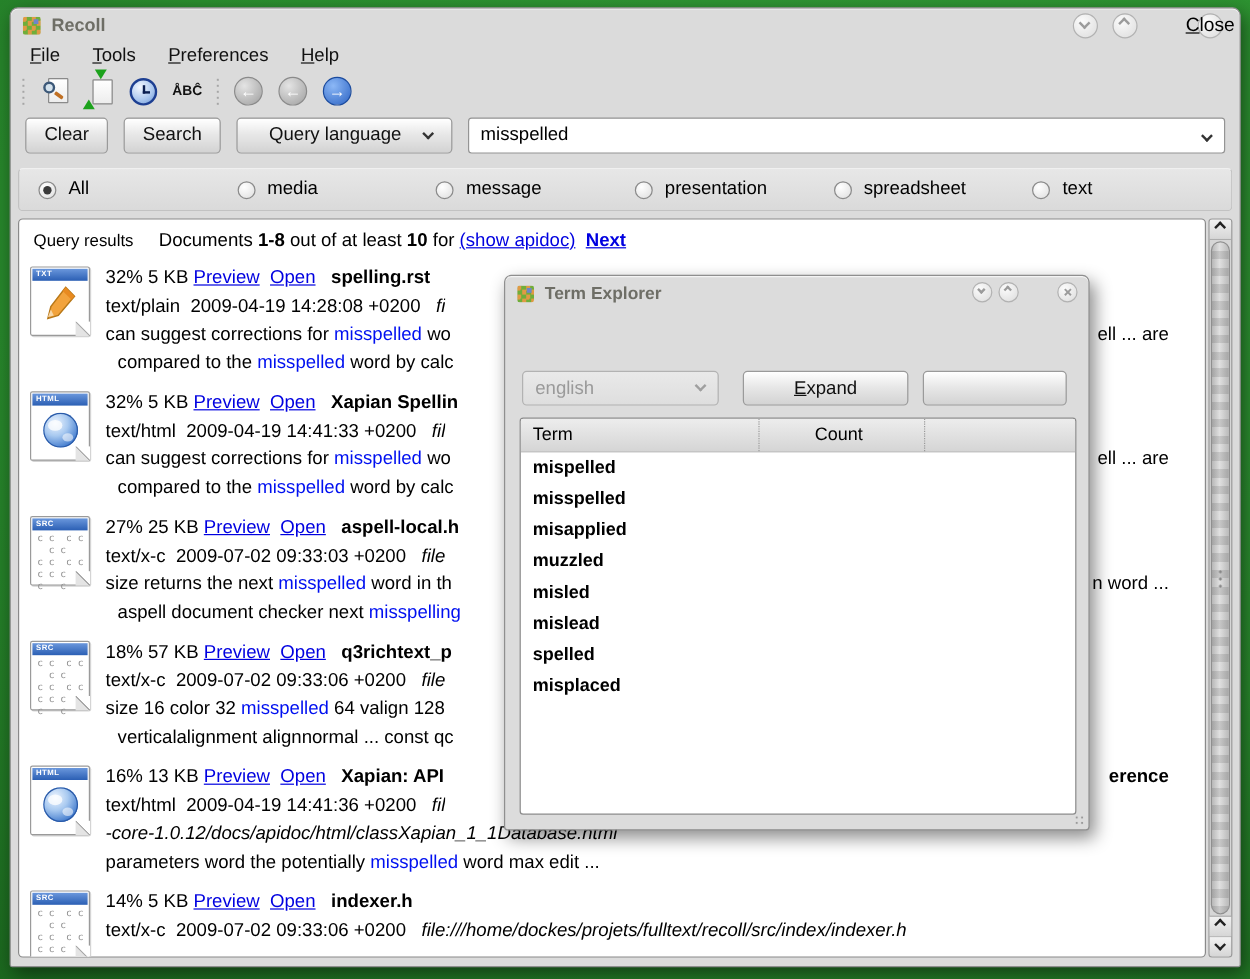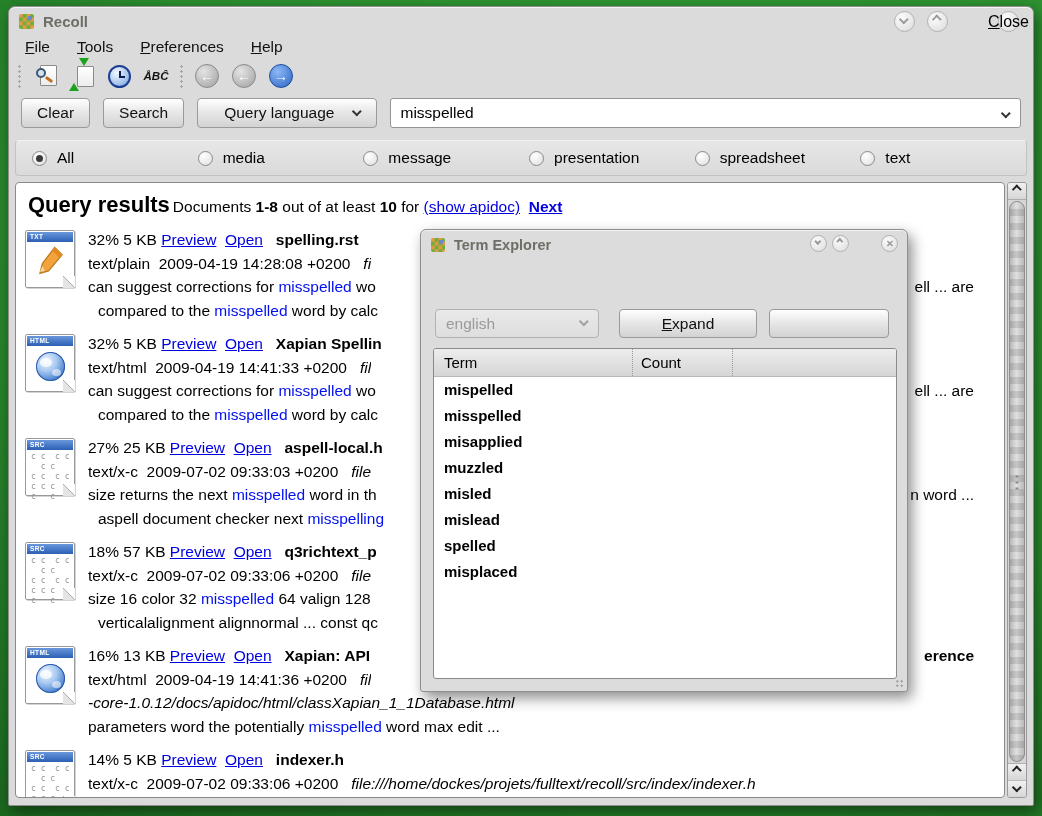--- a/index.html
+++ b/index.html
@@ -45,21 +45,21 @@
   .lens-handle{position:absolute;left:12px;top:15px;width:8px;height:3px;background:#c07024;transform:rotate(35deg);border-radius:1px;}
   .tri-up{width:0;height:0;border-left:5px solid transparent;border-right:5px solid transparent;border-bottom:8px solid #1ca21c;}
   .tri-down{width:0;height:0;border-left:5px solid transparent;border-right:5px solid transparent;border-top:8px solid #1ca21c;margin-top:2px;}
   .sort-arrows{position:absolute;left:0;top:3px;}
   .tbtn .doc-right{position:absolute;right:1px;top:3px;}
   .clock{width:23px;height:23px;border-radius:50%;border:2px solid #1d3f92;position:relative;
          background:radial-gradient(circle at 35% 30%, #f3f8ff, #a9c6ee 60%, #6a95d4);}
   .clock::before{content:'';position:absolute;left:9px;top:4px;width:2px;height:7px;background:#0a1e50;}
   .clock::after{content:'';position:absmolute;}
   .clock .hand{position:absolute;left:9px;top:9px;width:6px;height:2px;background:#0a1e50;}
-  .abc{font-size:11.5px;font-weight:bold;color:#111;letter-spacing:0;font-style:italic;}
+  .abc{font-size:11.5px;font-weight:bold;color:#111;letter-spacing:0;}
   .nav{width:24px;height:24px;border-radius:50%;display:flex;align-items:center;justify-content:center;
        color:#fff;font-size:14px;font-weight:bold;}
   .nav.disabled{background:radial-gradient(circle at 35% 30%, #e4e4e4, #9f9f9f);border:1px solid #8a8a8a;}
   .nav.active{background:radial-gradient(circle at 35% 30%, #8cb8f6, #2d64c4);border:1px solid #1b4b9e;}
 
   
   .searchrow{display:flex;align-items:center;gap:13px;margin-top:5px;height:30px;padding:0 6px;}
   .btn{height:30px;background:linear-gradient(#ffffff,#e8e8e8 45%,#d3d3d3);border:1px solid #9a9a9a;
        border-radius:4px;font-size:15.5px;padding:0 15px;display:flex;align-items:center;justify-content:center;
        color:#111;}
@@ -78,21 +78,21 @@
   .radio{width:15px;height:15px;border-radius:50%;border:1px solid #8a8a8a;flex:none;
          background:radial-gradient(circle at 35% 30%, #ffffff, #dedede);position:relative;}
   .radio.sel::after{content:'';position:absolute;left:3px;top:3px;width:7px;height:7px;border-radius:50%;background:#3a3a3a;}
   .cat-label{font-size:15.5px;color:#000;}
 
   
   .resultswrap{margin-top:6px;display:flex;gap:2px;height:616px;}
   .results-panel{flex:1;background:#fff;border:1px solid #8a8a8a;border-radius:4px;overflow:hidden;
                  padding:6px 30px 0 6px;}
   .results-header{font-size:15.5px;padding:3px 0 9px 6px;color:#000;}
-  .s-h1{font-weight:bold;font-size:22px;margin-right:3px;}
+  .s-h1{font-weight:normal;font-size:14px;margin-right:21px;}
   .s-b{font-weight:bold;}
   .s-link{color:#0000e0;text-decoration:underline;}
   .s-hl{color:#0010f0;}
   .s-url{font-style:italic;}
   .result-row{display:flex;height:104px;}
   .doc-icon{width:50px;height:58px;margin:3px 13px 0 3px;background:#fff;border:1px solid #9a9a9a;border-radius:2px;
             position:relative;flex:none;box-shadow:1px 1px 0 #d4d4d4;}
   .doc-strip{position:absolute;left:1px;top:1px;right:1px;height:10px;line-height:10px;
              background:linear-gradient(#6a97dc,#2b5fb4);color:#fff;font-size:6.5px;font-weight:bold;
              padding-left:3px;letter-spacing:.4px;}
@@ -150,21 +150,21 @@
   .combo.disabled{color:#9a9a9a;background:linear-gradient(#e9e9e9,#dedede);border-color:#b2b2b2;}
   .combo.disabled .cmb-ch{border-color:#9f9f9f;}
   .term-input{flex:1;height:29px;background:#fff;border:1px solid #949494;border-radius:3px;
               font-size:15.5px;font-family:inherit;padding:0 8px;outline:none;color:#000;}
   .dlg-btn{height:29px;font-size:15.5px;}
   .expand-btn{flex:none;width:138px;margin-left:12px;}
   .close-btn{flex:1;margin-left:4px;}
   .dlg-table{position:absolute;left:12px;top:118px;width:464px;height:331px;background:#fff;
              border:1px solid #8a8a8a;border-radius:3px;overflow:hidden;}
   .tbl-head{height:28px;display:flex;background:linear-gradient(#ededed,#d5d5d5);border-bottom:1px solid #b8b8b8;
-            font-size:15px;align-items:stretch;color:#000;}
+            font-size:15px;align-items:stretch;color:#000;gap:38px;}
   .th{display:flex;align-items:center;border-right:1px dotted #9a9a9a;}
   .th1{width:199px;padding-left:10px;}
   .th2{width:100px;padding-left:8px;}
   .trow{height:26px;display:flex;font-size:15px;line-height:26px;color:#000;font-weight:bold;}
   .tc1{width:199px;padding-left:10px;}
   .tc2{width:100px;padding-left:8px;}
   .dlg-grip{position:absolute;right:3px;bottom:3px;width:9px;height:9px;
             background-image:radial-gradient(circle,#9a9a9a 1px,transparent 1.2px);background-size:4.5px 4.5px;}
   u{text-decoration:underline;}
 </style>

